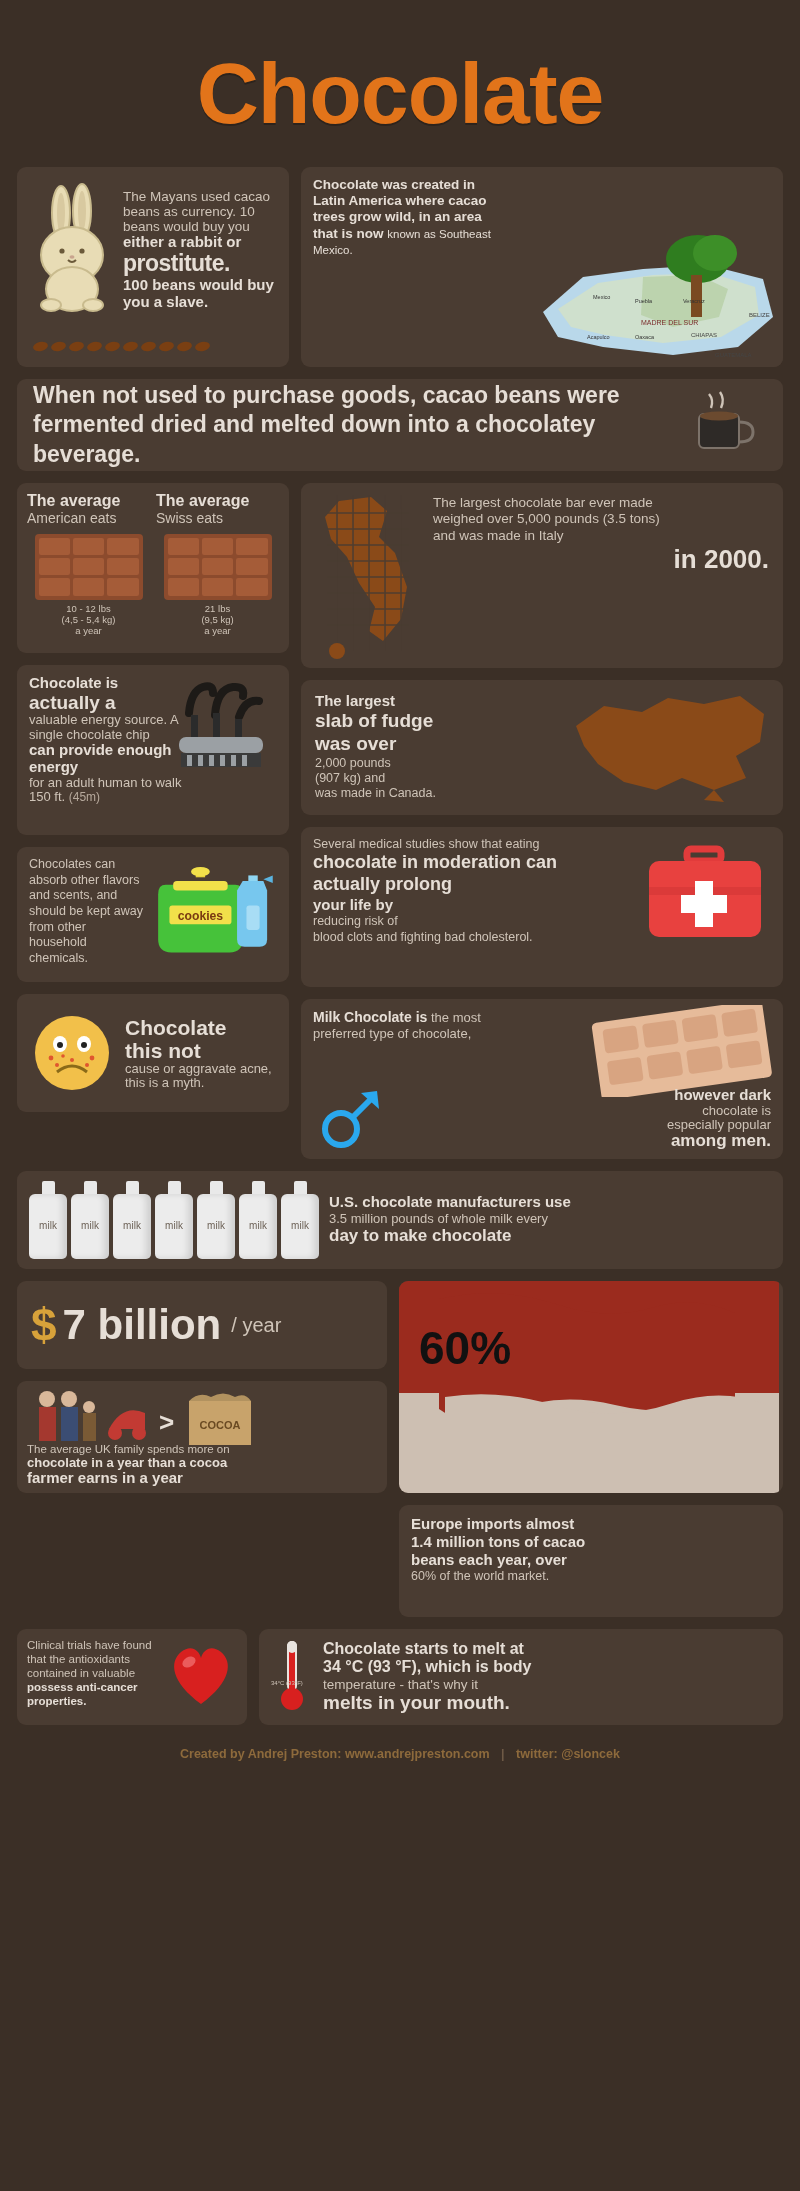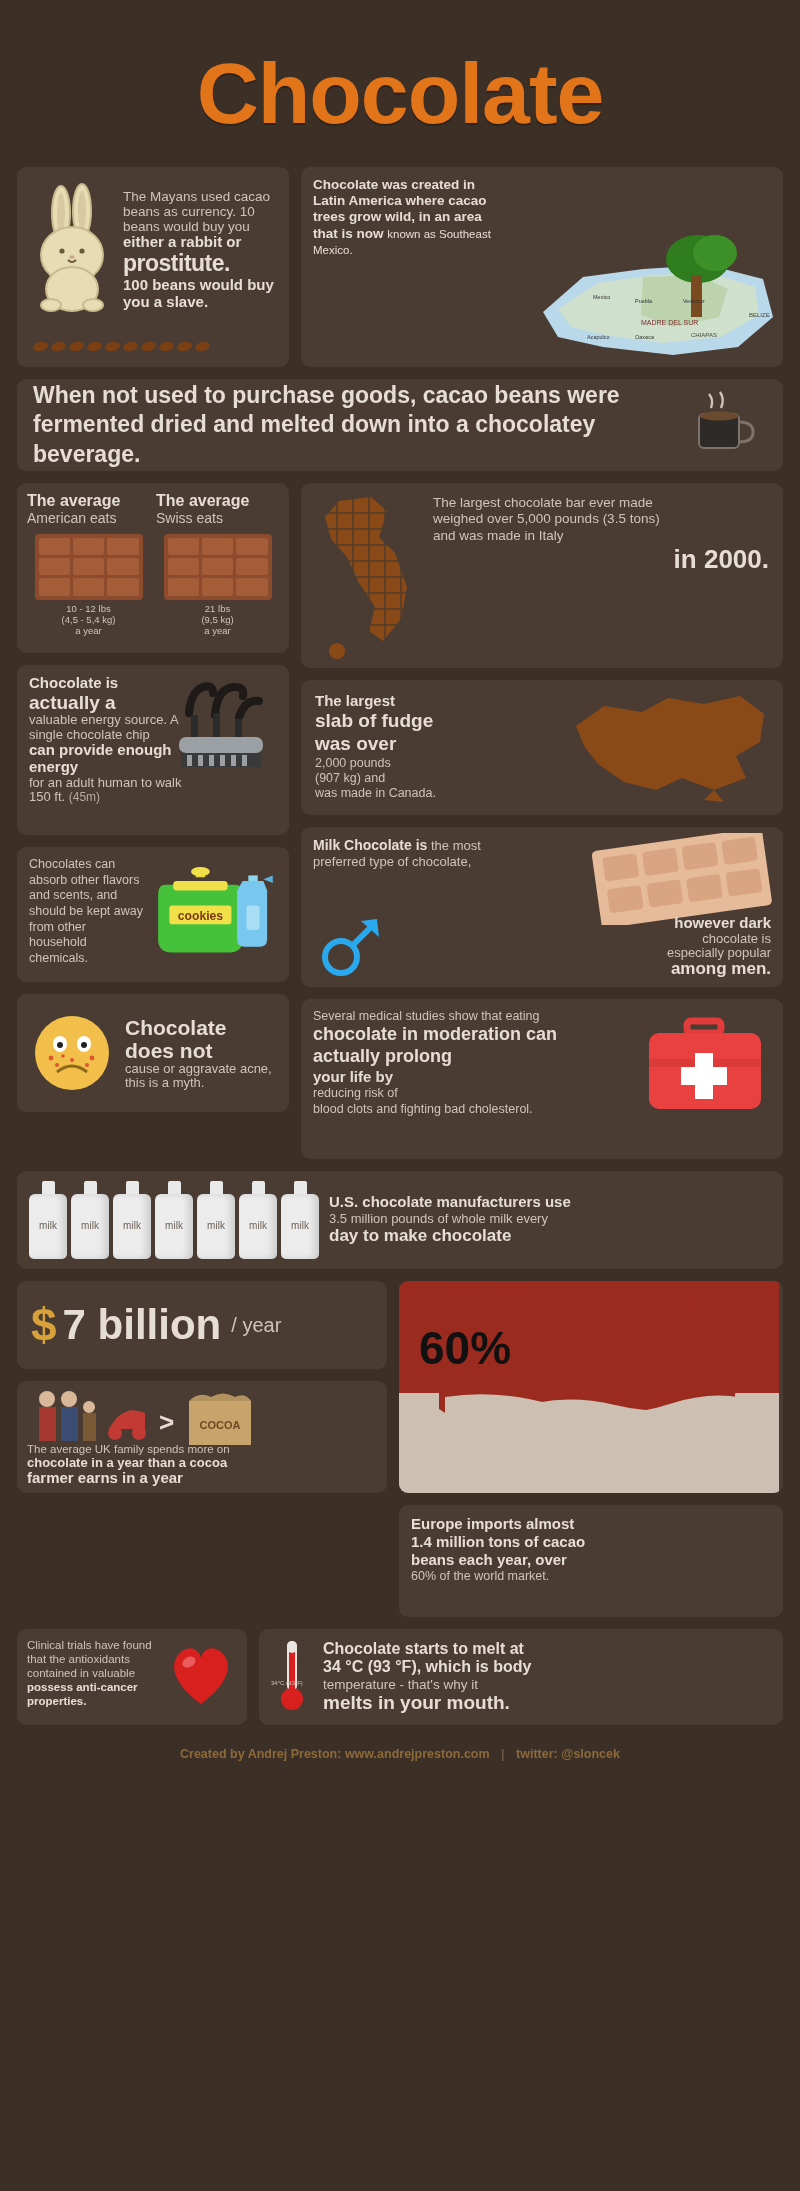--- a/index.html
+++ b/index.html
@@ -352,21 +352,21 @@
             <circle cx="22" cy="48" r="2.4"></circle>
               <circle cx="28" cy="55" r="2"></circle>
             <circle cx="63" cy="48" r="2.4"></circle>
               <circle cx="58" cy="55" r="2"></circle>
             <circle cx="43" cy="50" r="2"></circle>
               <circle cx="34" cy="46" r="1.8"></circle>
           </g>
         </svg>
         <div class="t">
           <div class="a1">Chocolate</div>
-          <div class="a2">does not</div>
+          <div class="a2">this not</div>
           <div class="a3">cause or aggravate acne, this is a myth.</div>
         </div>
       </div>
 
     </div>
 
     <div class="col-right">
 
       <div class="panel largestbar">
         <svg width="120" height="175" viewBox="0 0 120 175" style="position:absolute; left:8px; top:8px;">
@@ -400,20 +400,37 @@
         <div class="t">
           <div class="b1">The largest</div>
           <div class="b2">slab of fudge</div>
           <div class="b2">was over</div>
           <div class="sm">2,000 pounds</div>
           <div class="sm">(907 kg) and</div>
           <div class="sm">was made in Canada.</div>
         </div>
       </div>
 
+      <div class="panel medical">
+        <svg width="140" height="120" viewBox="0 0 140 120" style="position:absolute; right:6px; top:14px;">
+          <rect x="50" y="8" width="34" height="12" rx="4" fill="none" stroke="#e23b3b" stroke-width="7"></rect>
+          <rect x="12" y="20" width="112" height="76" rx="10" fill="#e8413f"></rect>
+          <rect x="12" y="46" width="112" height="8" fill="#c32d2d" opacity=".35"></rect>
+          <rect x="58" y="40" width="18" height="46" fill="#fff"></rect>
+          <rect x="44" y="54" width="46" height="18" fill="#fff"></rect>
+        </svg>
+        <div class="t">
+          <div class="m1">Several medical studies show that eating</div>
+          <div class="m2">chocolate in moderation can actually prolong</div>
+          <div class="m3">your life by</div>
+          <div class="m1">reducing risk of</div>
+          <div class="m1">blood clots and fighting bad cholesterol.</div>
+        </div>
+      </div>
+
       <div class="panel milkchoc">
         <svg width="185" height="92" viewBox="0 0 185 92" style="position:absolute; right:8px; top:6px;">
           <g transform="rotate(-8 92 46)">
             <rect x="6" y="6" width="172" height="78" rx="5" fill="#e6bb9a"></rect>
             <g fill="#d8a481">
               <rect x="16" y="14" width="34" height="24" rx="4"></rect>
                 <rect x="56" y="14" width="34" height="24" rx="4"></rect>
               <rect x="96" y="14" width="34" height="24" rx="4"></rect>
                 <rect x="136" y="14" width="34" height="24" rx="4"></rect>
               <rect x="16" y="46" width="34" height="24" rx="4"></rect>
@@ -430,37 +447,20 @@
         <svg width="70" height="70" viewBox="0 0 70 70" style="position:absolute; left:14px; bottom:6px;">
           <circle cx="26" cy="46" r="16" fill="none" stroke="#2aa8ee" stroke-width="6"></circle>
           <path d="M38 34 L60 12" stroke="#2aa8ee" stroke-width="6"></path>
           <path d="M62 8 L64 26 L46 10 Z" fill="#2aa8ee"></path>
         </svg>
         <div class="t2">
           <div class="x1">however dark</div>
           <div class="x2">chocolate is</div>
           <div class="x2">especially popular</div>
           <div class="x3">among men.</div>
-        </div>
-      </div>
-
-      <div class="panel medical">
-        <svg width="140" height="120" viewBox="0 0 140 120" style="position:absolute; right:6px; top:14px;">
-          <rect x="50" y="8" width="34" height="12" rx="4" fill="none" stroke="#e23b3b" stroke-width="7"></rect>
-          <rect x="12" y="20" width="112" height="76" rx="10" fill="#e8413f"></rect>
-          <rect x="12" y="46" width="112" height="8" fill="#c32d2d" opacity=".35"></rect>
-          <rect x="58" y="40" width="18" height="46" fill="#fff"></rect>
-          <rect x="44" y="54" width="46" height="18" fill="#fff"></rect>
-        </svg>
-        <div class="t">
-          <div class="m1">Several medical studies show that eating</div>
-          <div class="m2">chocolate in moderation can actually prolong</div>
-          <div class="m3">your life by</div>
-          <div class="m1">reducing risk of</div>
-          <div class="m1">blood clots and fighting bad cholesterol.</div>
         </div>
       </div>
 
     </div>
   </div>
 
   <div class="panel milkrow">
     <div class="bottles">
       <div class="bottle">
           <div class="neck"></div>

